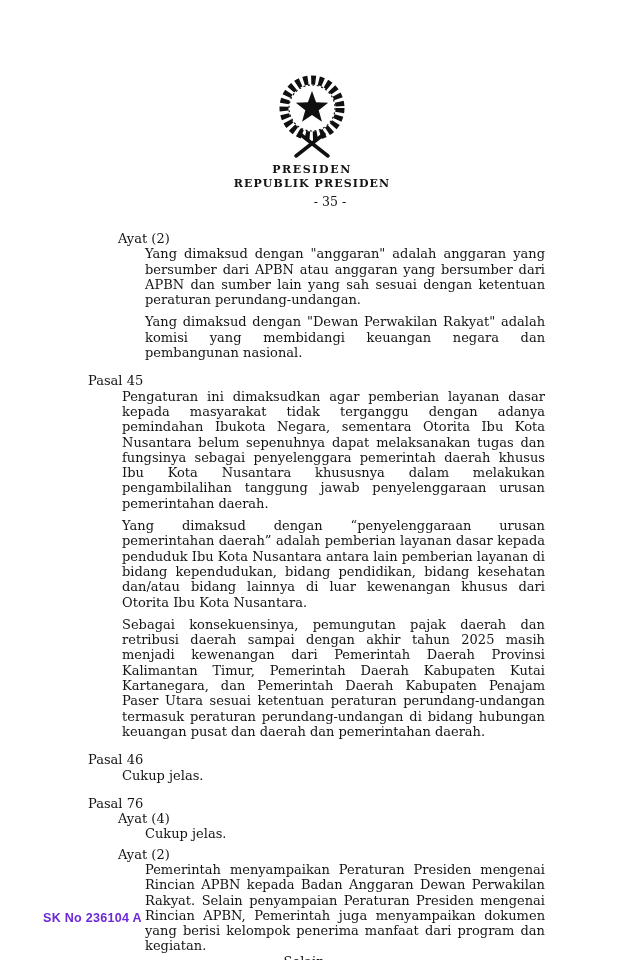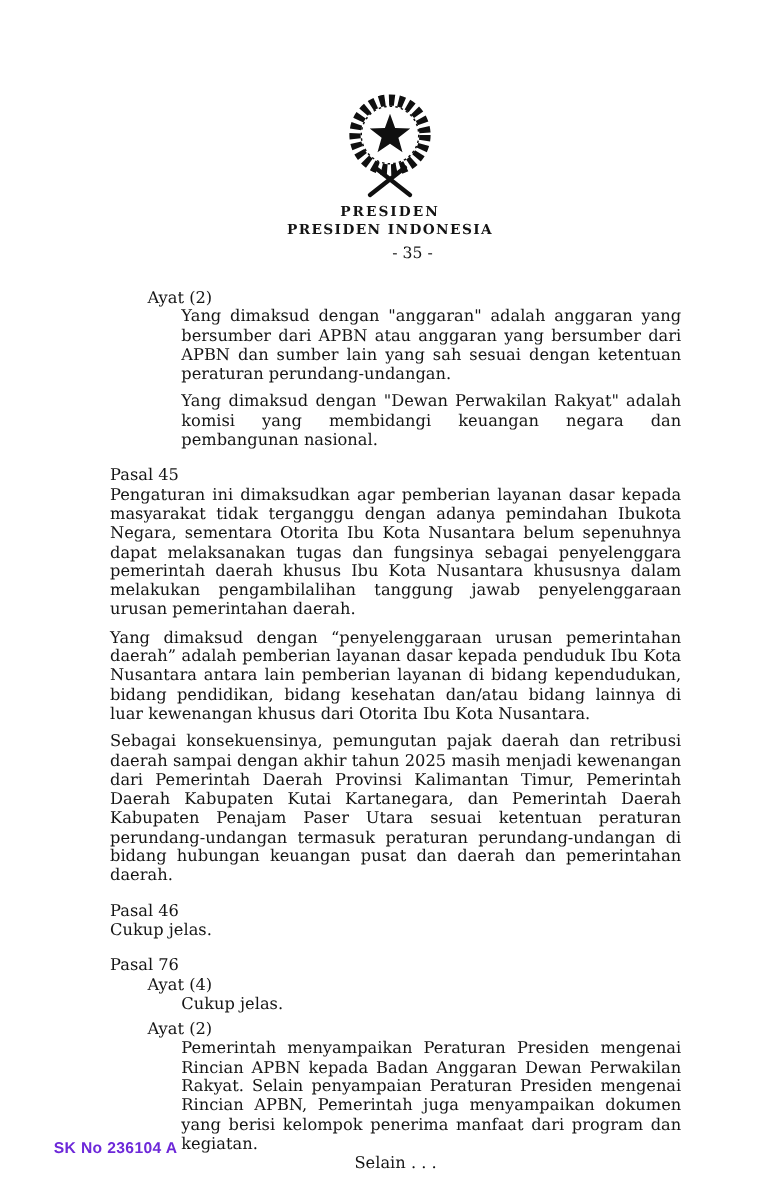--- a/index.html
+++ b/index.html
@@ -37,21 +37,21 @@
   }
   .block { margin-top: 7px; }
   .block:first-child { margin-top: 0; }
   .para { text-align: justify; }
   .heading { margin-top: 5px; }
   .heading.i0 { margin-top: 13px; }
   .heading + .block { margin-top: 0; }
   .cont { text-align: center; margin-top: 0; }
   .i0 { margin-left: 0; }
   .i1 { margin-left: 30px; }
-  .i2 { }
+  .i2 { margin-left: 34px; }
   .i3 { margin-left: 57px; }
 
   .doc-code {
     position: absolute; left: 43px; top: 911px;
     font-family: "Liberation Sans", sans-serif;
     font-weight: bold; font-size: 12.5px; letter-spacing: 0.3px;
     color: #6d28d9;
   }
 </style>
 </head>
@@ -66,21 +66,21 @@
         <circle cx="45" cy="42" r="28" fill="none" stroke="#101010" stroke-width="9" stroke-dasharray="4.5 3.2"></circle>
         <circle cx="45" cy="42" r="23" fill="none" stroke="#101010" stroke-width="1.2" stroke-dasharray="2 2.5"></circle>
 
         <polygon points="45,25 49.1,36.3 61.2,36.7 51.7,44.2 55,55.8 45,49 35,55.8 38.3,44.2 28.8,36.7 40.9,36.3" fill="#101010"></polygon>
 
         <line x1="29" y1="90" x2="57" y2="68" stroke="#101010" stroke-width="3.5" stroke-linecap="round"></line>
         <line x1="61" y1="90" x2="33" y2="68" stroke="#101010" stroke-width="3.5" stroke-linecap="round"></line>
       </svg>
     </div>
     <div class="org1">PRESIDEN</div>
-    <div class="org2">PRESIDEN INDONESIA</div>
+    <div class="org2">REPUBLIK PRESIDEN</div>
     <div class="pageno">- 35 -</div>
   </header>
 
   <main class="doc-body" id="doc-body">
       <div class="block heading i1">Ayat (2)</div>
       <div class="block para i3">Yang dimaksud dengan "anggaran" adalah anggaran yang bersumber dari APBN atau anggaran yang bersumber dari APBN dan sumber lain yang sah sesuai dengan ketentuan peraturan perundang-undangan.</div>
       <div class="block para i3">Yang dimaksud dengan "Dewan Perwakilan Rakyat" adalah komisi yang membidangi keuangan negara dan pembangunan nasional.</div>
       <div class="block heading i0">Pasal 45</div>
       <div class="block para i2">Pengaturan ini dimaksudkan agar pemberian layanan dasar kepada masyarakat tidak terganggu dengan adanya pemindahan Ibukota Negara, sementara Otorita Ibu Kota Nusantara belum sepenuhnya dapat melaksanakan tugas dan fungsinya sebagai penyelenggara pemerintah daerah khusus Ibu Kota Nusantara khususnya dalam melakukan pengambilalihan tanggung jawab penyelenggaraan urusan pemerintahan daerah.</div>
       <div class="block para i2">Yang dimaksud dengan “penyelenggaraan urusan pemerintahan daerah” adalah pemberian layanan dasar kepada penduduk Ibu Kota Nusantara antara lain pemberian layanan di bidang kependudukan, bidang pendidikan, bidang kesehatan dan/atau bidang lainnya di luar kewenangan khusus dari Otorita Ibu Kota Nusantara.</div>

